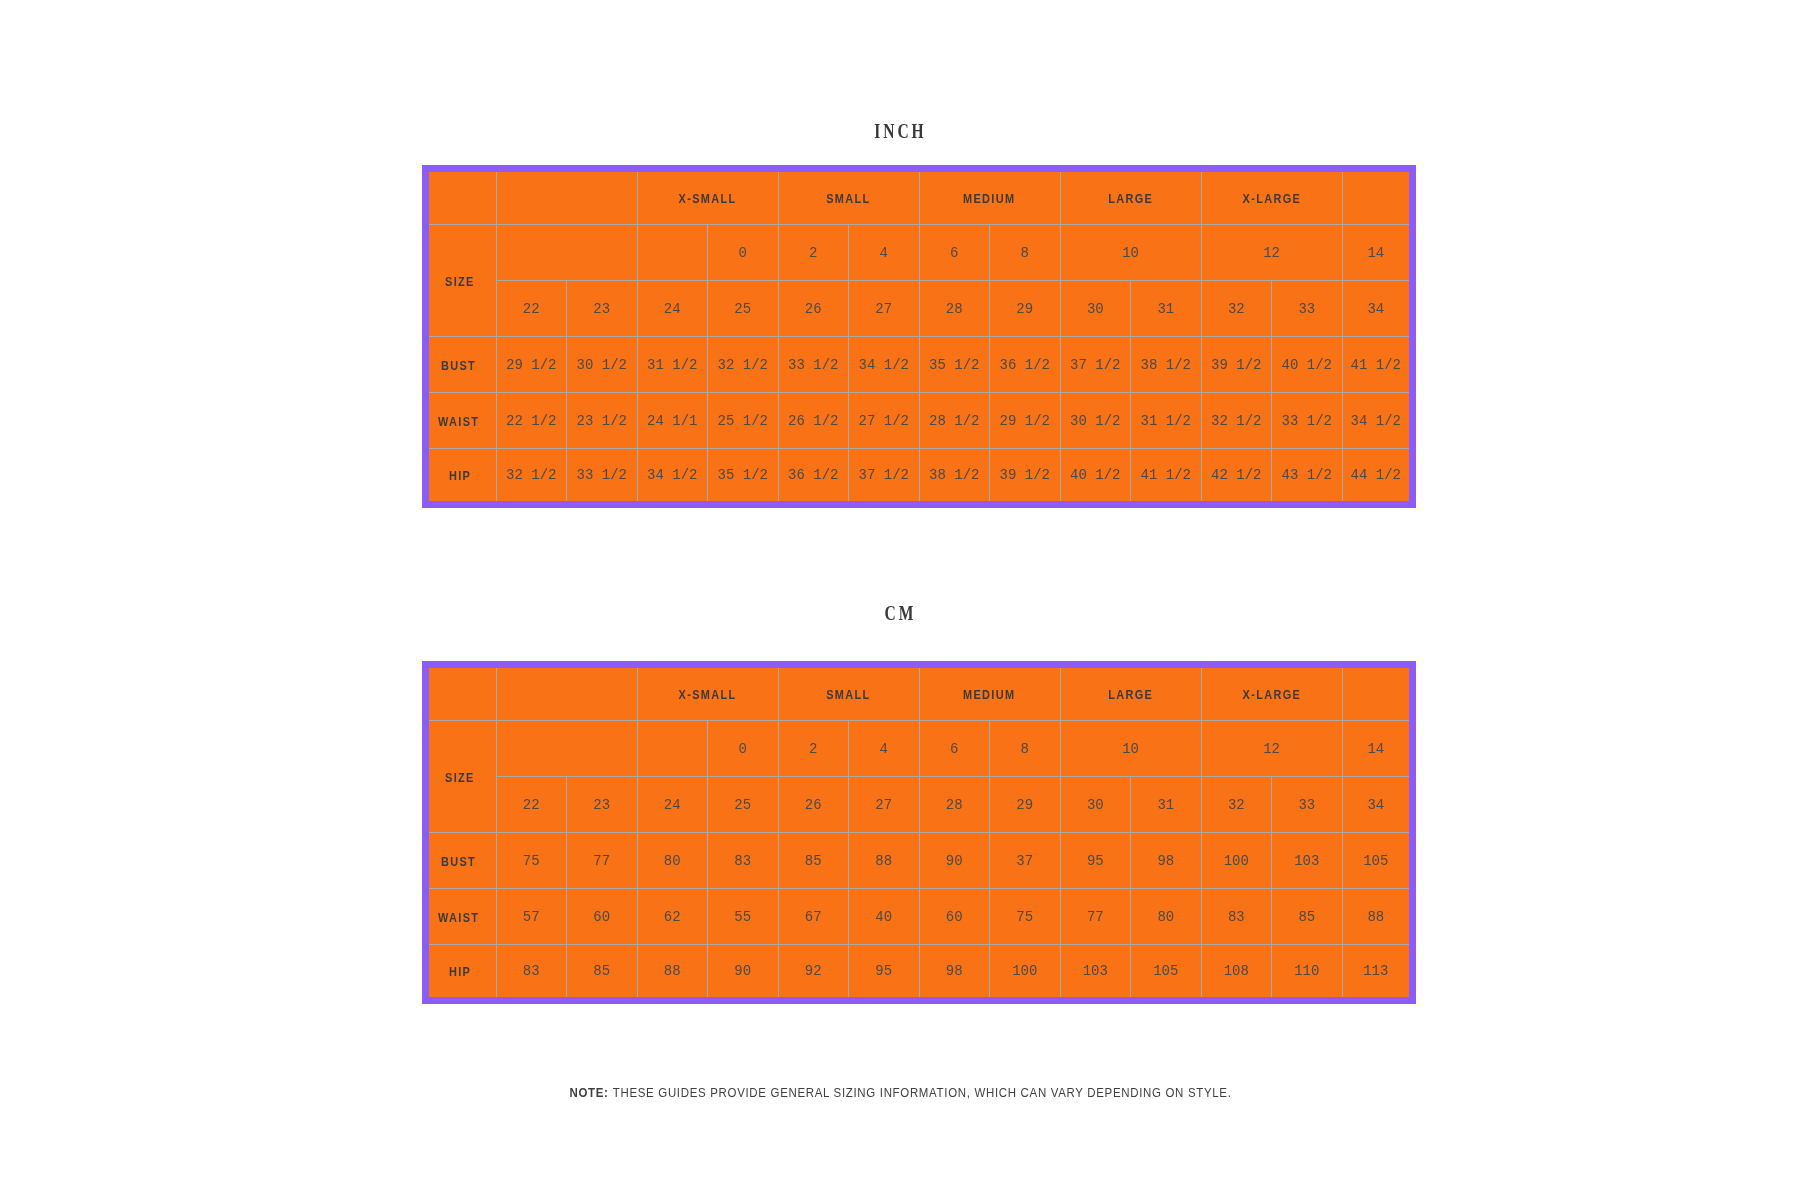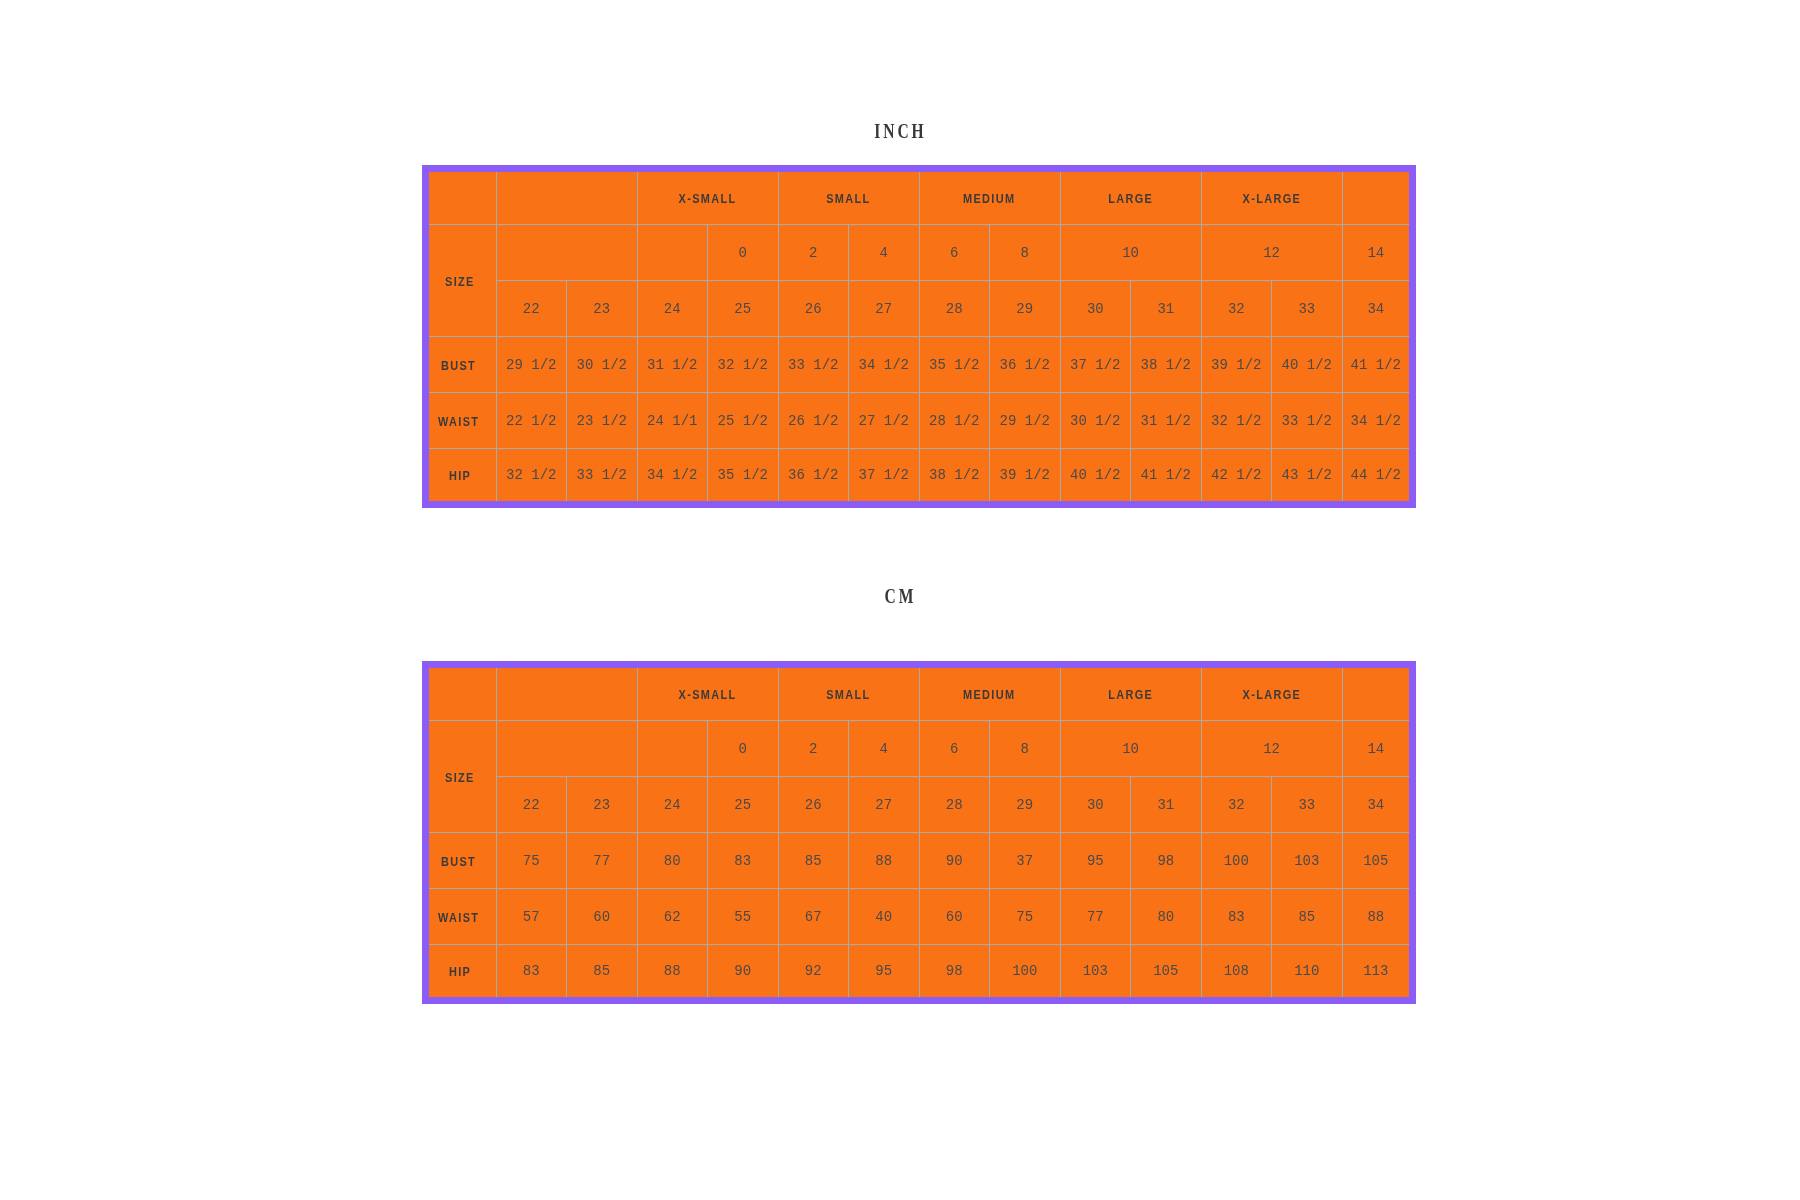--- a/index.html
+++ b/index.html
@@ -18,21 +18,21 @@
   
   .unit-title {
     position: absolute; left: 0; width: 1800px;
     text-align: center;
     font-weight: bold; font-size: 21px; line-height: 21px;
     color: #383838;
     font-family: Liberation Serif, serif;
   }
   .unit-title .cond { letter-spacing: 4px; transform: scaleX(0.74); }
   #t0 { top: 121px; }
-  #t1 { top: 586px; }
+  #t1 { top: 603px; }
 
   
   .cond {
     display: inline-block;
     transform: scaleX(0.84);
     transform-origin: center center;
     white-space: nowrap;
   }
 
   
@@ -301,13 +301,16 @@
         <td class="num">103</td>
         <td class="num">105</td>
         <td class="num">108</td>
         <td class="num">110</td>
         <td class="num">113</td>
       </tr>
     </tbody>
   </table>
 </div>
 
+  <div class="note">
+    <span class="cond"><span class="note-label">NOTE:</span><span class="note-text">THESE GUIDES PROVIDE GENERAL SIZING INFORMATION, WHICH CAN VARY DEPENDING ON STYLE.</span></span>
+  </div>
 </div>
 
 </body></html>

